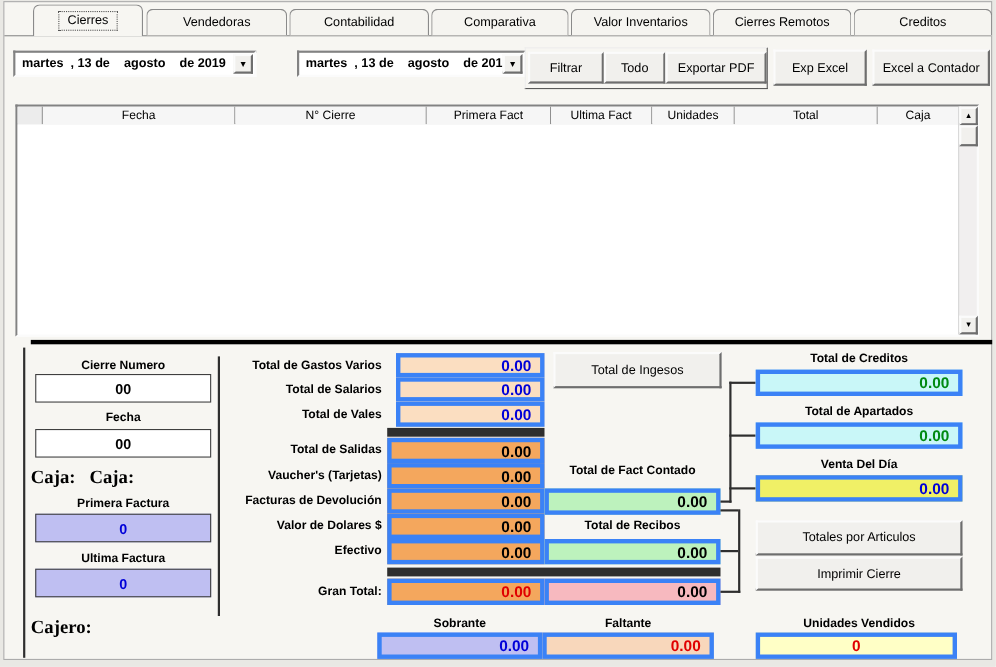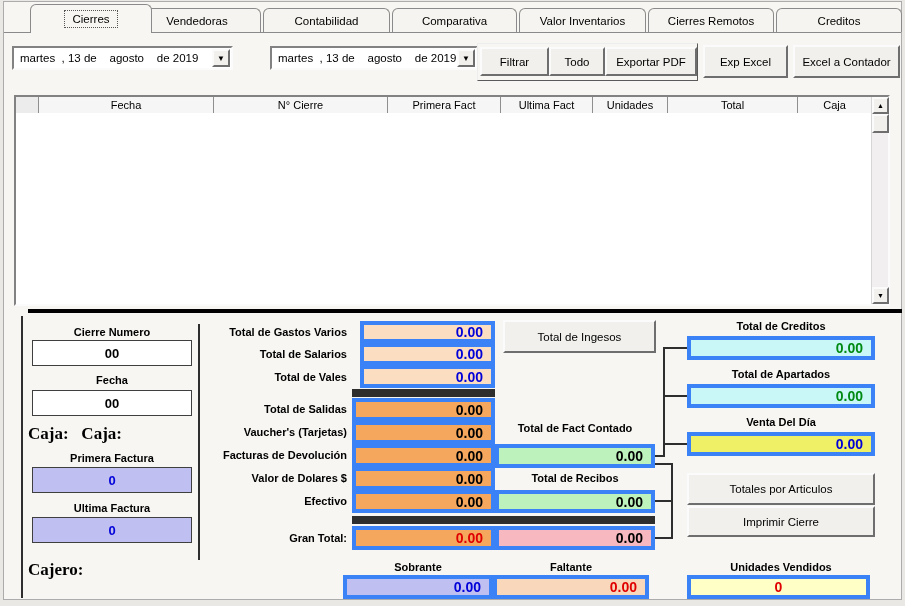--- a/index.html
+++ b/index.html
@@ -13,40 +13,40 @@
   .serif-lbl{font-family:"Liberation Serif",serif;font-weight:bold;font-size:17px;color:#000;}
   .tab{background:#F5F4F0;border:1px solid #8A8A8A;border-bottom:none;border-radius:6px 6px 0 0;
        display:flex;align-items:center;justify-content:center;font-size:11.5px;color:#000;}
   .tab.active{background:#F7F6F2;z-index:3;}
   .tab.active .tab-label{outline:1px dotted #555;padding:2px 7px;}
   .strip-line{border-top:1px solid #8A8A8A;}
   .sunken{border:2px solid;border-color:#828282 #FBFBFB #FBFBFB #828282;background:#FFFFFF;}
   .raised{border:2px solid;border-color:#FBFBFB #6E6E6E #6E6E6E #FBFBFB;background:#F1F0ED;}
   .btn{display:flex;align-items:center;justify-content:center;font-size:11.5px;color:#000;cursor:default;}
   .ul-first::first-letter{text-decoration:underline;}
-  .combo-text{font-size:11.5px;color:#000;white-space:pre;display:flex;align-items:center;padding-left:6px;}
+  .combo-text{font-size:11.5px;color:#000;white-space:pre;display:flex;align-items:center;padding-left:6px;font-weight:bold;}
   .combo-arrow{display:flex;align-items:center;justify-content:center;font-size:8px;color:#000;}
   .hdr-cell{border-right:1px solid #8F8F8F;display:flex;align-items:center;justify-content:center;
             font-size:11px;color:#000;background:#F6F6F6;height:16px;box-sizing:border-box;}
   .valbox{border:4px solid #3b82f6;display:flex;align-items:center;justify-content:flex-end;
           padding-right:8px;font-weight:bold;font-size:14px;}
   .valbox.center{justify-content:center;padding-right:0;}
   .field{border:1px solid #3F3F3F;display:flex;align-items:center;justify-content:center;
          font-weight:bold;font-size:13px;background:#FFF;}
   .ln{background:#2E2E2E;}
   .scroll-arrow{display:flex;align-items:center;justify-content:center;font-size:7px;color:#000;}
 </style>
 </head>
 <body>
 
 <div id="screen">
   <div class="abs form" style="left:3px;top:1px;width:899px;height:599px;"></div>
 
   <div class="abs strip-line" style="left:4px;top:32px;width:897px;height:1px;"></div>
-  <div class="abs tab active" style="left:30px;top:4px;width:122px;height:29px;z-index:3;">
+  <div class="abs tab active" style="left:30px;top:4px;width:100px;height:29px;z-index:3;">
     <span class="tab-label">Cierres</span>
     </div>
   <div class="abs tab" style="left:133px;top:8px;width:128px;height:24px;">
     <span class="tab-label">Vendedoras</span>
     </div>
   <div class="abs tab" style="left:263px;top:8px;width:127px;height:24px;">
     <span class="tab-label">Contabilidad</span>
     </div>
   <div class="abs tab" style="left:392px;top:8px;width:125px;height:24px;">
     <span class="tab-label">Comparativa</span>

